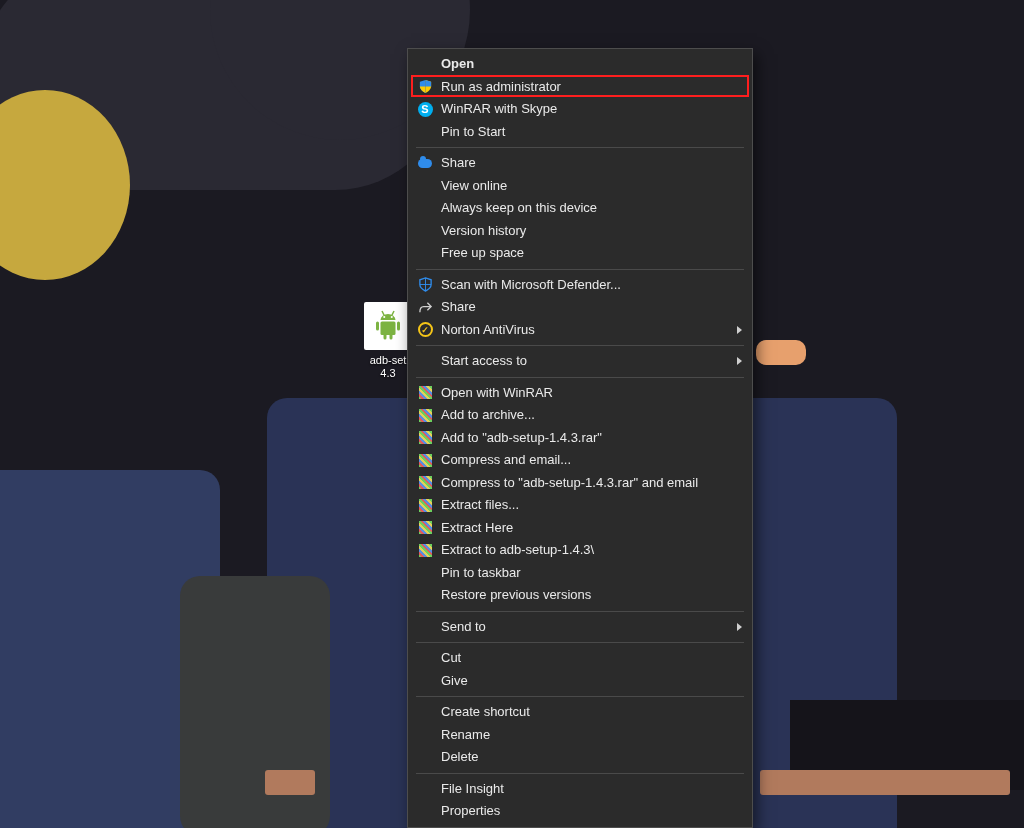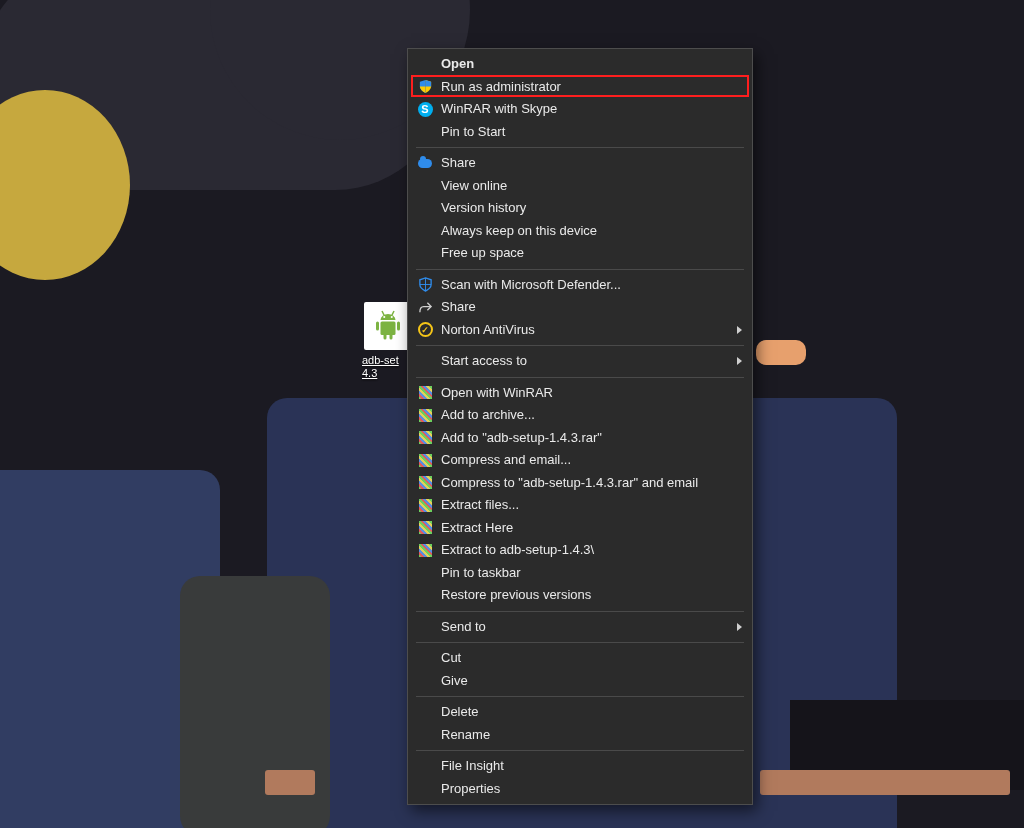--- a/index.html
+++ b/index.html
@@ -22,25 +22,25 @@
   .orange1 { left: 756px; top: 340px; width: 50px; height: 25px; background:#e7a06d; border-radius: 10px; }
   .orange2 { left: 760px; top: 770px; width: 250px; height: 25px; background:#b17a5d; border-radius:3px;}
   .orange3 { left: 265px; top: 770px; width: 50px; height: 25px; background:#b17a5d; border-radius:3px;}
   .band    { left: 790px; top: 700px; width: 240px; height: 90px; background:#15141a;}
 
   
   .file-icon {
     position: absolute;
     left: 362px; top: 302px;
     width: 52px;
+    text-align: center;
     color: #fff;
     font-size: 11px;
     line-height: 13px;
     text-shadow: 0 1px 2px rgba(0,0,0,.8);
-    text-decoration: underline;
   }
   .file-icon .thumb {
     width: 48px; height: 48px;
     margin: 0 auto 4px;
     background:#fff;
     display:flex; align-items:center; justify-content:center;
     border-radius:2px;
   }
   .file-icon .thumb svg { width: 36px; height: 36px; }
 
@@ -170,22 +170,22 @@
 
     <div class="sep"></div>
 
     <div class="mi">
       <span class="ico">
           <span class="cloud-ico"></span>
         </span>
       <span>Share</span>
     </div>
     <div class="mi"><span>View online</span></div>
+    <div class="mi"><span>Always keep on this device</span></div>
     <div class="mi"><span>Version history</span></div>
-    <div class="mi"><span>Always keep on this device</span></div>
     <div class="mi"><span>Free up space</span></div>
 
     <div class="sep"></div>
 
     <div class="mi">
       <span class="ico">
         <svg width="15" height="15" viewBox="0 0 16 16">
           <path d="M8 1 L14 3 V8 C14 12 8 15 8 15 C8 15 2 12 2 8 V3 Z" fill="none" stroke="#2f8ceb" stroke-width="1.4"></path>
           <path d="M8 1 V15 M2 8 H14" stroke="#2f8ceb" stroke-width="1"></path>
         </svg>
@@ -254,22 +254,23 @@
       <span class="arrow"></span>
     </div>
 
     <div class="sep"></div>
 
     <div class="mi"><span>Cut</span></div>
     <div class="mi"><span>Give</span></div>
 
     <div class="sep"></div>
 
+    <div class="mi"><span>Create shortcut</span></div>
+    <div class="mi"><span>Rename</span></div>
     <div class="mi"><span>Delete</span></div>
-    <div class="mi"><span>Rename</span></div>
 
     <div class="sep"></div>
 
     <div class="mi"><span>File Insight</span></div>
     <div class="mi"><span>Properties</span></div>
   </div>
 
   <div class="highlight-box" style="left:411px;top:75px;width:338px;height:22px;"></div>
 </div>
 

